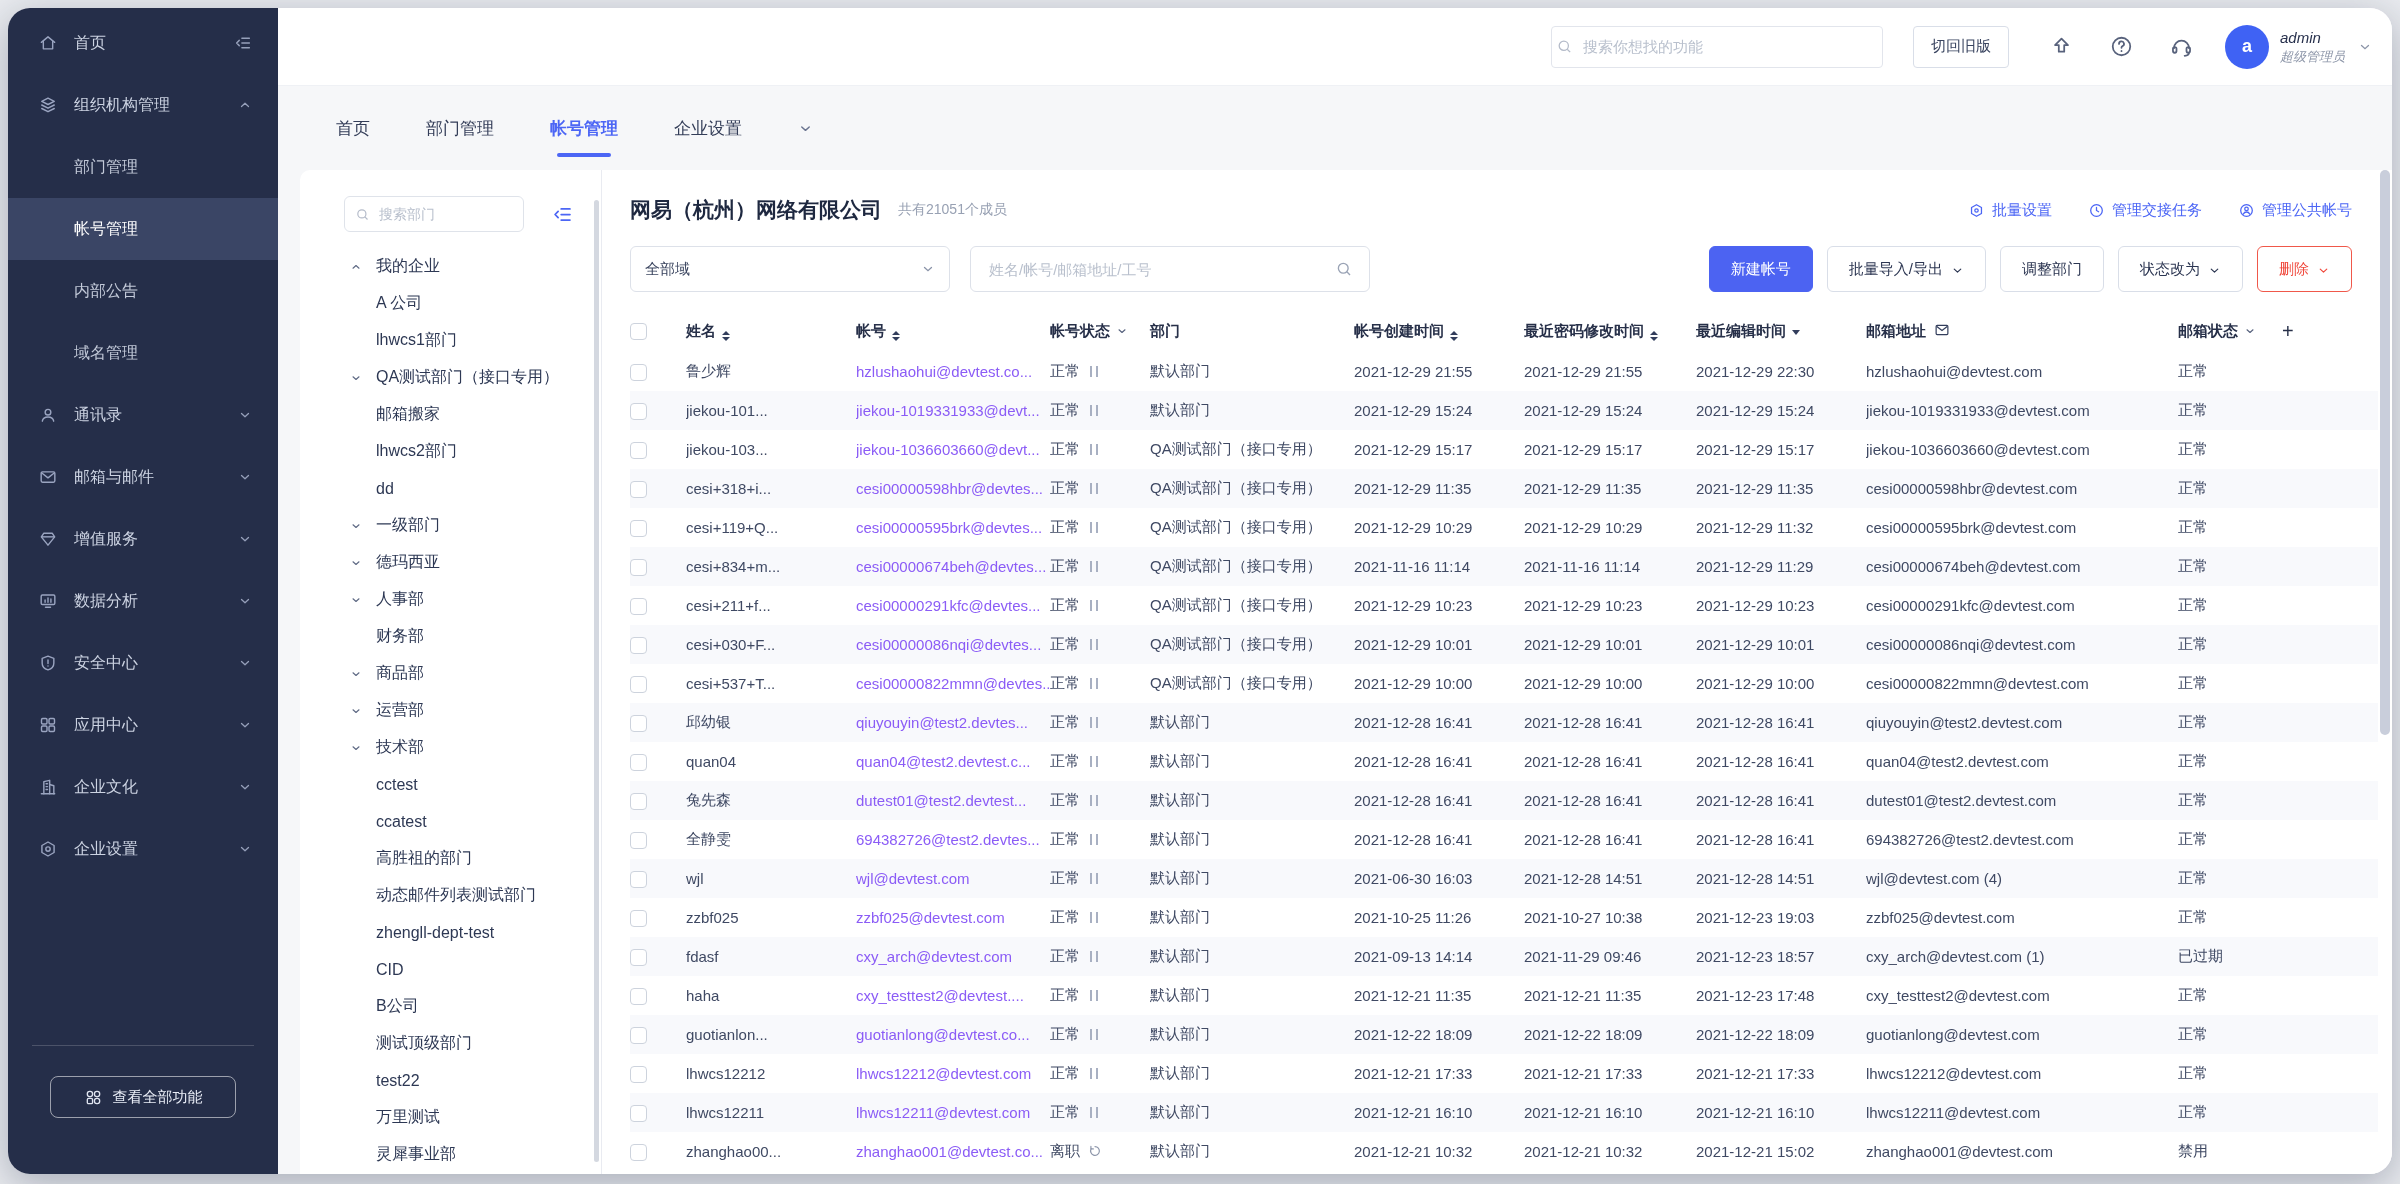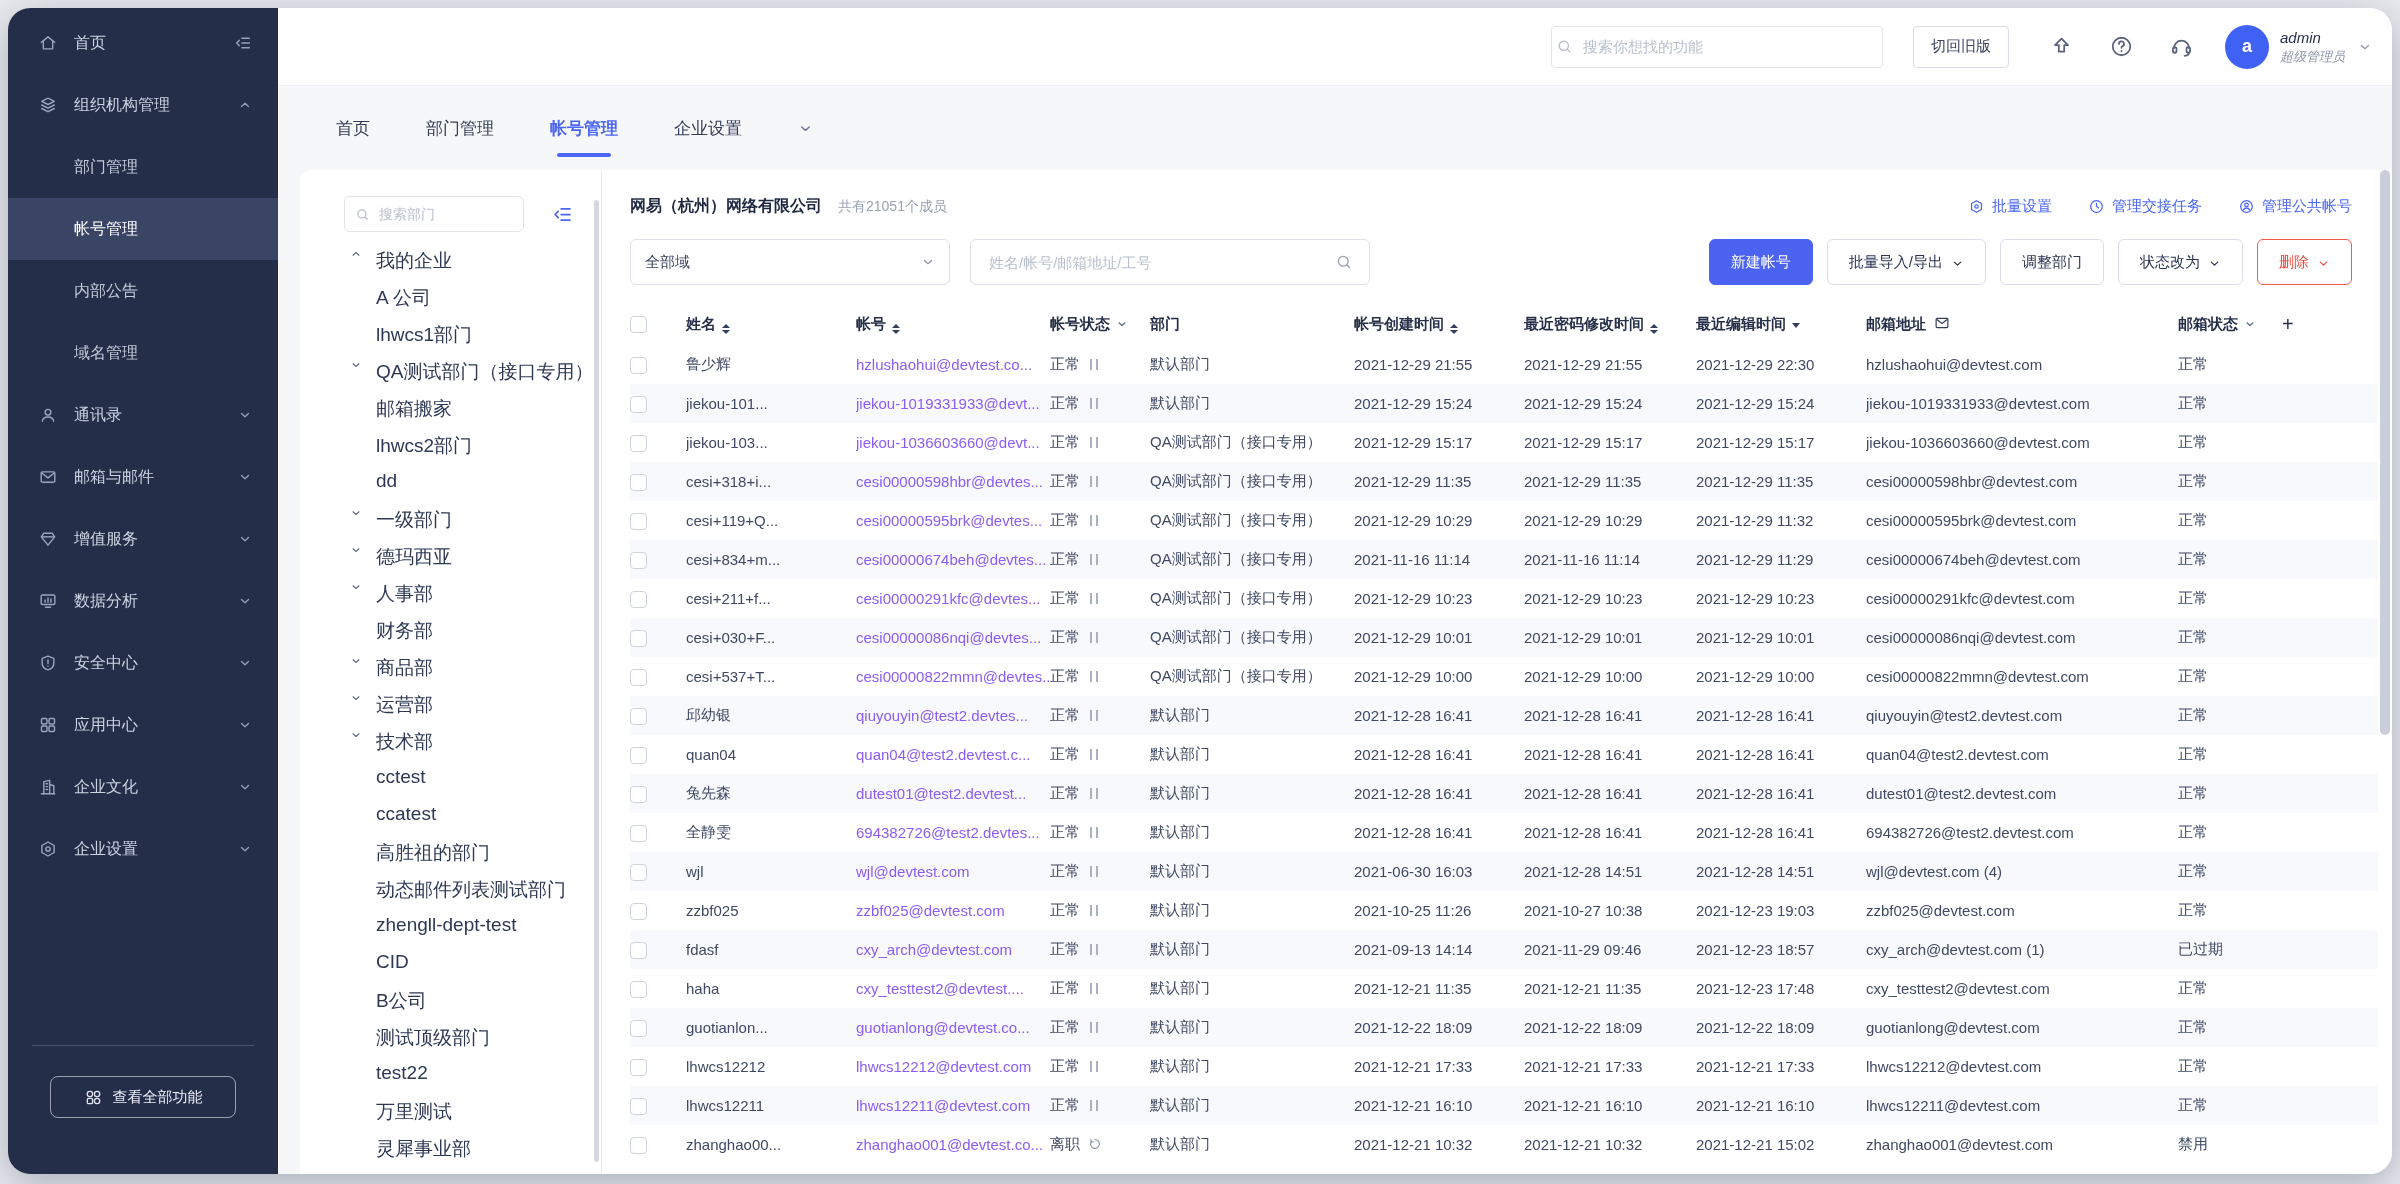--- a/index.html
+++ b/index.html
@@ -63,28 +63,28 @@
     padding-top:26px;display:flex;flex-direction:column;overflow:hidden;position:relative;}
   .tree-head{display:flex;align-items:center;justify-content:space-between;padding:0 28px 0 44px;flex-shrink:0;}
   .tree-search{width:180px;height:36px;border:1px solid #dfe3ea;border-radius:6px;display:flex;align-items:center;padding:0 10px;gap:7px;color:#b4bbc9;}
   .tree-search .ic{width:15px;height:15px;flex-shrink:0;}
   .tree-search .ic svg{width:100%;height:100%;}
   .tree-search input{border:none;outline:none;width:120px;font-size:14px;color:#3a4560;font-family:inherit;}
   .tree-search input::placeholder{color:#b9c0cd;}
   .tree-fold{width:21px;height:21px;color:#4c66f5;}
   .tree-fold svg{width:100%;height:100%;}
   .tree-list{flex:1;overflow:hidden;margin-top:16px;}
-  .t-item{height:37px;display:flex;align-items:flex-start;padding-left:50px;font-size:19px;color:#2d3854;white-space:nowrap;}
+  .t-item{height:37px;display:flex;align-items:center;padding-left:50px;font-size:16px;color:#2d3854;white-space:nowrap;}
   .t-caret{width:26px;height:12px;color:#5d6883;flex-shrink:0;display:flex;align-items:center;}
   .t-caret svg{width:12px;height:12px;}
   .tree-thumb{position:absolute;right:2px;top:30px;bottom:12px;width:5px;border-radius:3px;background:#d4d8e0;}
   
   .list-panel{flex:1;background:#fff;display:flex;flex-direction:column;min-width:0;padding-top:26px;}
   .lh{display:flex;align-items:center;padding:0 40px 0 28px;flex-shrink:0;}
-  .company{font-size:16px;font-weight:700;color:#1e2840;}
+  .company{font-size:21px;font-weight:700;color:#1e2840;}
   .mcount{margin-left:16px;font-size:14px;color:#98a1b3;}
   .lh-actions{margin-left:auto;display:flex;gap:36px;}
   .lh-link{color:#4c66f5;font-size:15px;display:flex;align-items:center;gap:7px;cursor:default;}
   .lh-link .ic{width:17px;height:17px;}
   .lh-link .ic svg{width:100%;height:100%;}
   .filter-row{display:flex;align-items:center;margin:22px 40px 0 28px;flex-shrink:0;}
   .f-select{width:320px;height:46px;border:1px solid #dde1e9;border-radius:6px;background:#fff;display:flex;
     align-items:center;justify-content:space-between;padding:0 14px;font-size:15px;color:#3c4660;}
   .f-select .ic{width:14px;height:14px;color:#8a93a8;}
   .f-select .ic svg{width:100%;height:100%;}

